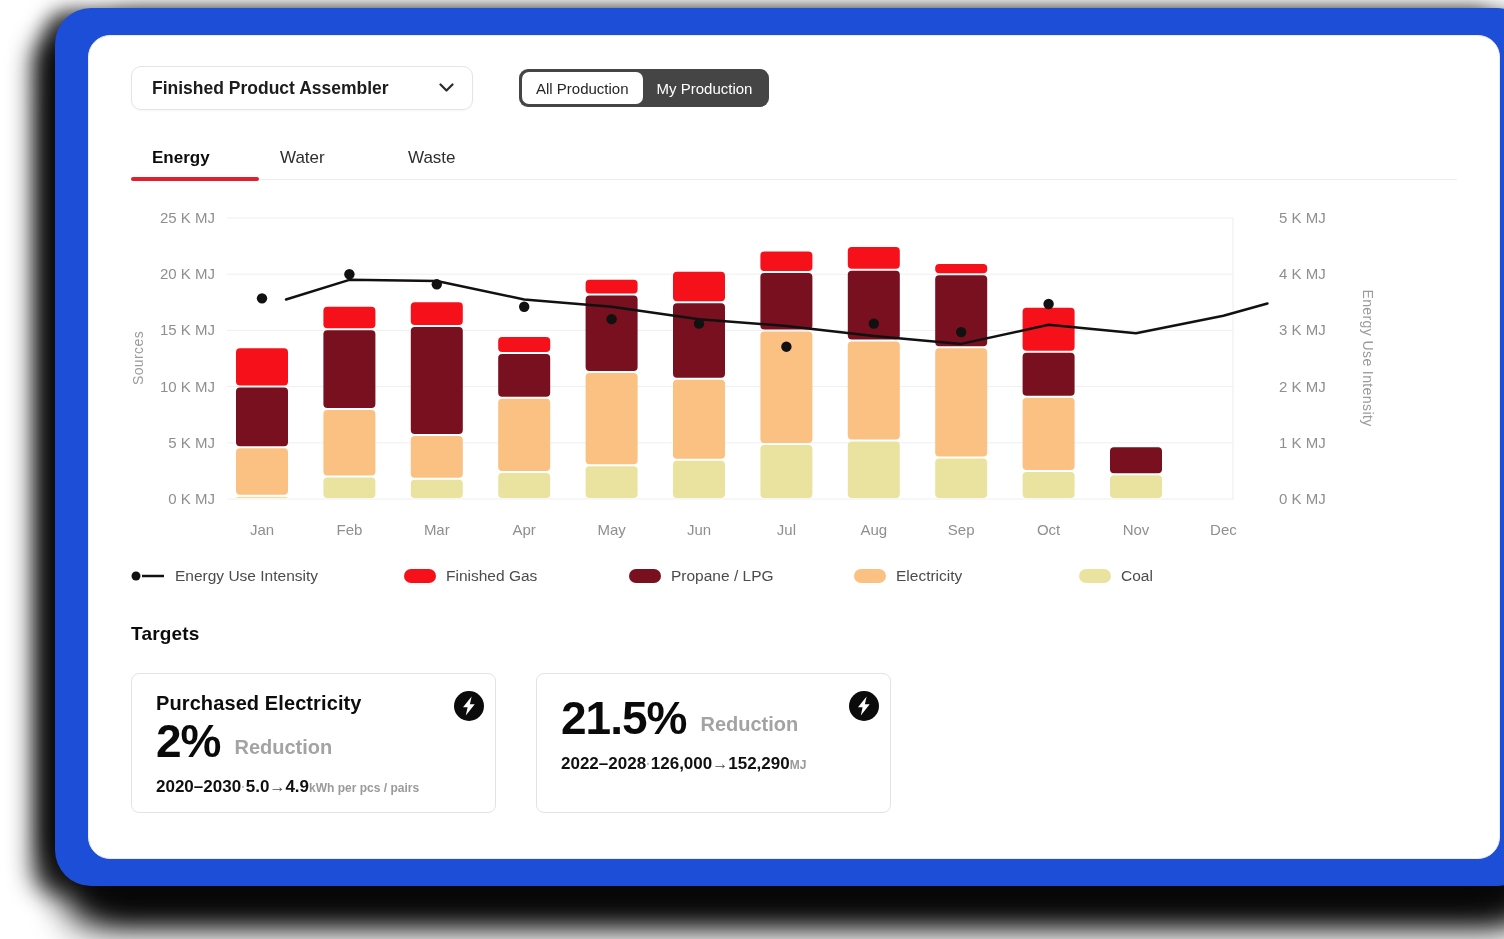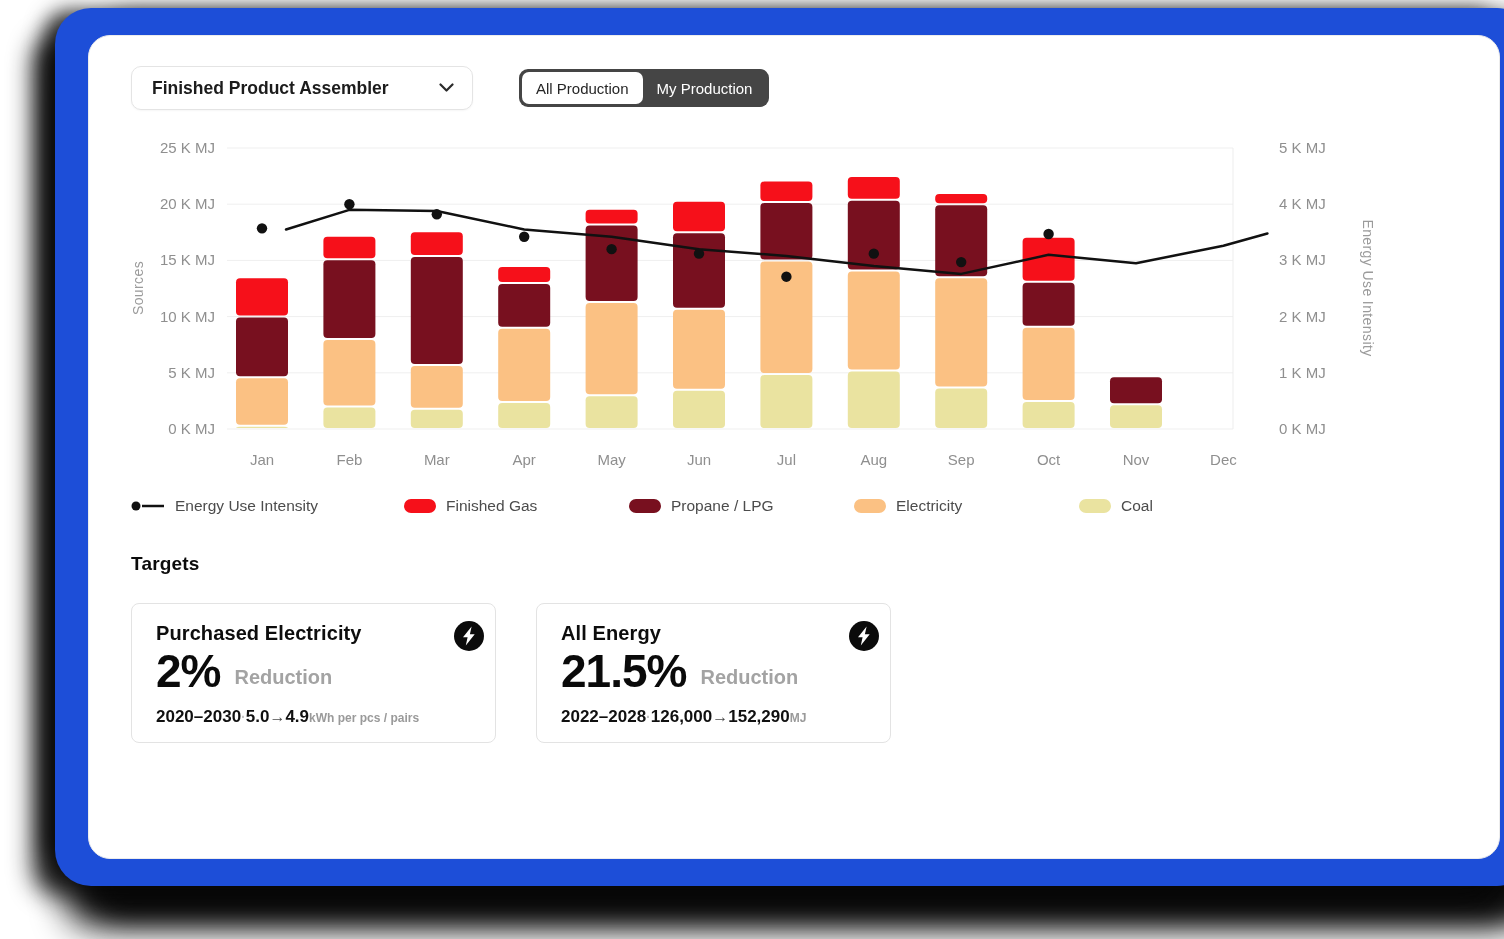--- a/index.html
+++ b/index.html
@@ -94,20 +94,25 @@
                   <path d="M1.5 1.5l6 6 6-6" stroke="#2b2b2b" stroke-width="2.2" fill="none" stroke-linecap="round" stroke-linejoin="round"></path>
                 </svg>
             </span>
           </button>
           <div class="toggle">
             <button class="toggle-seg light">All Production</button>
             <button class="toggle-seg dark">My Production</button>
           </div>
         </div>
 
+        <div class="tabs">
+          <div class="tab active">Energy</div>
+          <div class="tab">Water</div>
+          <div class="tab">Waste</div>
+        </div>
 
         <div class="chart-wrap">
           <svg id="chart-svg" width="1250" height="345" viewBox="0 0 1250 345">
               <line x1="96" x2="1102" y1="297" y2="297" stroke="#efefef" stroke-width="1"></line>
               <text x="84" y="302" text-anchor="end" class="axis-label">0 K MJ</text>
               <text x="1148" y="302" text-anchor="start" class="axis-label">0 K MJ</text>
               <line x1="96" x2="1102" y1="240.8" y2="240.8" stroke="#efefef" stroke-width="1"></line>
               <text x="84" y="245.8" text-anchor="end" class="axis-label">5 K MJ</text>
               <text x="1148" y="245.8" text-anchor="start" class="axis-label">1 K MJ</text>
               <line x1="96" x2="1102" y1="184.6" y2="184.6" stroke="#efefef" stroke-width="1"></line>
@@ -241,21 +246,20 @@
               <span>2020–2030</span>
               <span class="meta-dot">·</span>
               <span>5.0</span>
               <span class="meta-arrow">→</span>
               <span>4.9</span>
               <span class="meta-unit">kWh per pcs / pairs</span>
             </div>
           </div>
 
           <div class="card card-1">
-            <div class="card-title">All Energy</div>
             <span class="card-icon">
               <svg viewBox="0 0 32 32" width="32" height="32">
                   <circle cx="16" cy="16" r="15" fill="#0b0b0b"></circle>
                   <path d="M18.6 6.5 10 17.2h4.6L12.8 25.6l8.9-11.3h-4.8l1.7-7.8z" fill="#fff"></path>
                 </svg>
             </span>
             <div class="value-row">
               <div class="card-value">21.5%</div>
               <div class="card-suffix">Reduction</div>
             </div>

